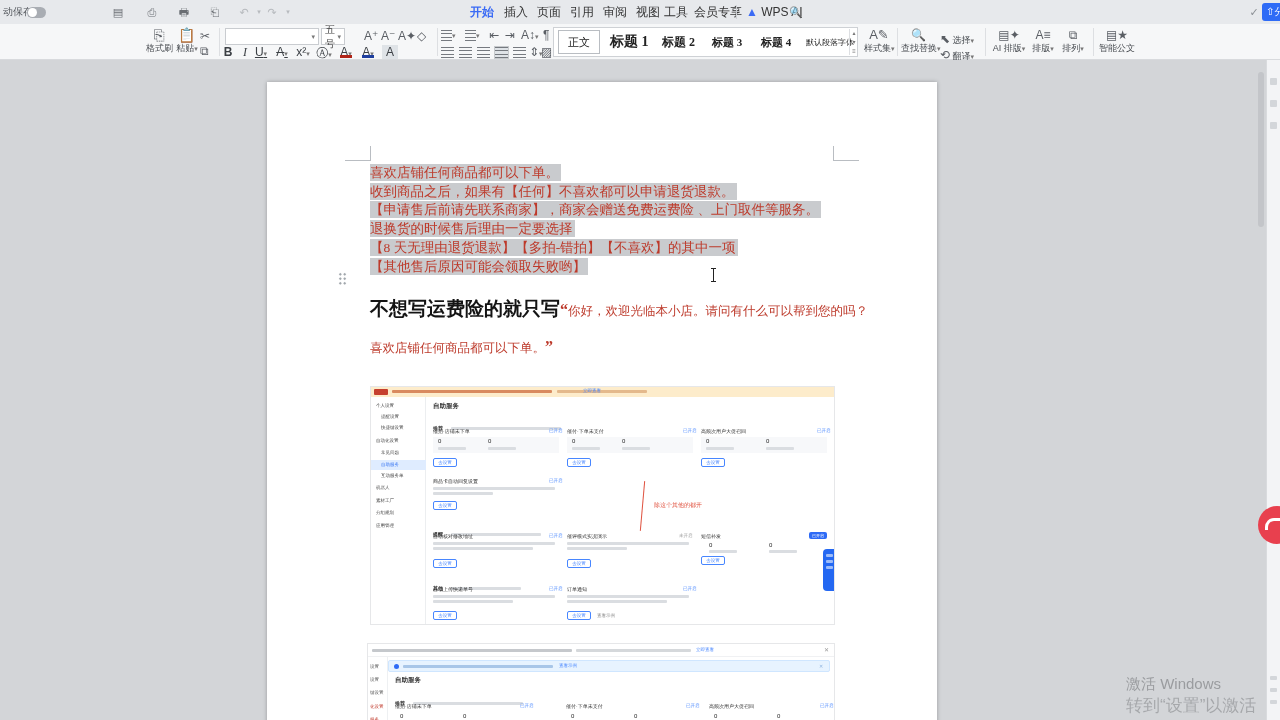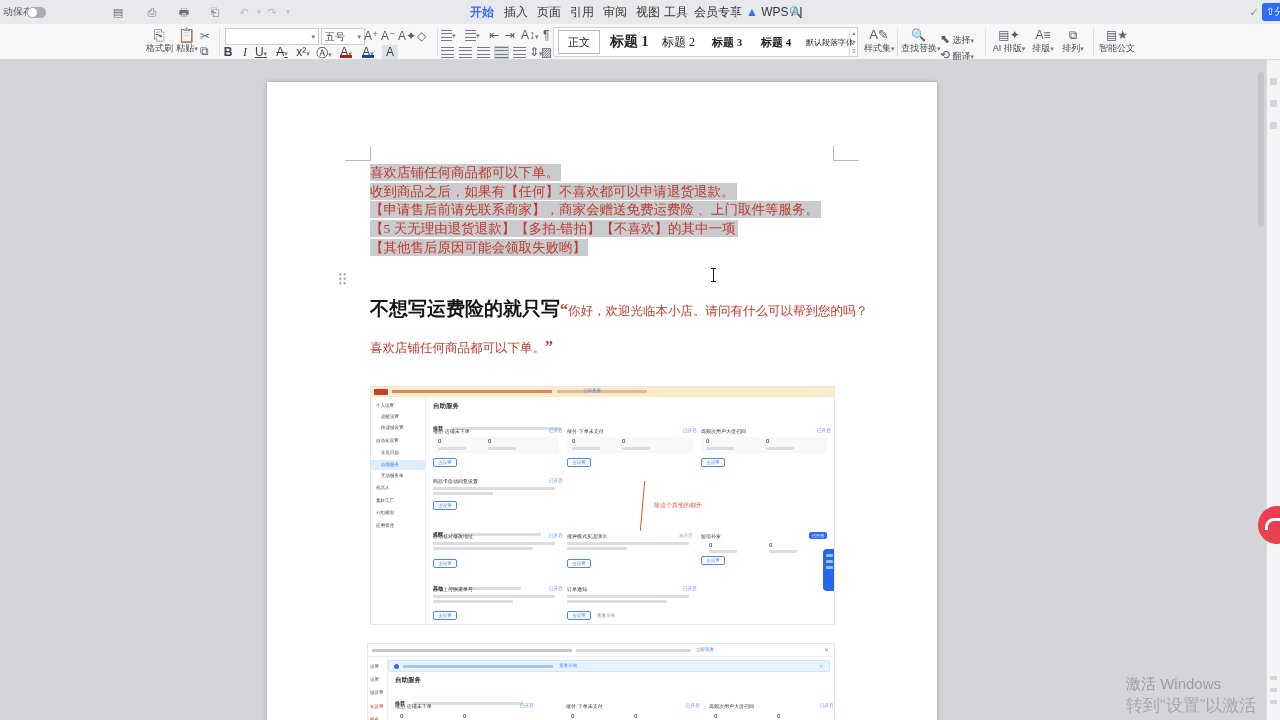--- a/index.html
+++ b/index.html
@@ -113,21 +113,21 @@
     <div class="rlabel"><span>粘贴</span><span class="chev">▾</span></div>
   </div>
   <div class="abs ric" style="left:200px; top:5px;">✂</div>
   <div class="abs ric" style="left:200px; top:20px;">⧉</div>
   <div class="rdiv" style="left:219px;"></div>
 
   <div class="abs fontbox" style="left:225px; top:4px; width:94px;">
       <span></span>
       <span class="chev">▾</span>
     </div>
-  <div class="abs fontbox" style="left:321px; top:4px; width:44px;">
+  <div class="abs fontbox" style="left:321px; top:4px; width:24px;">
       <span>五号</span>
       <span class="chev">▾</span>
     </div>
   <div class="abs ric" style="left:364px; top:5px;">A⁺</div>
   <div class="abs ric" style="left:381px; top:5px;">A⁻</div>
   <div class="abs ric" style="left:398px; top:5px;">A✦</div>
   <div class="abs ric" style="left:417px; top:5px;">◇</div>
 
   <div class="abs fmt-letter" style="left:220px; top:21px; font-weight:bold;">B</div>
   <div class="abs fmt-letter" style="left:237px; top:21px; font-style:italic; font-family:'Liberation Serif',serif;">I</div>
@@ -157,21 +157,21 @@
   <div class="abs lines-ic" style="left:459px; top:23px;"></div>
   <div class="abs lines-ic" style="left:477px; top:23px;"></div>
   <div class="abs lines-ic sel-ic" style="left:495px; top:23px;"></div>
   <div class="abs lines-ic" style="left:513px; top:23px;"></div>
   <div class="abs ric" style="left:529px; top:21px;">⇕<span class="chev">▾</span></div>
   <div class="abs ric" style="left:541px; top:21px;">▨</div>
 
   <div class="stylebox">
     <div class="styleitem" style="left:4px; width:42px; height:24px; top:2px; border:1px solid #b9bdc2; justify-content:center; font-size:11px;">正文</div>
     <div class="styleitem" style="left:56px; font-size:14px; font-weight:bold;">标题 1</div>
-    <div class="styleitem" style="left:108px; font-size:12px; font-weight:normal;">标题 2</div>
+    <div class="styleitem" style="left:108px; font-size:12px; font-weight:bold;">标题 2</div>
     <div class="styleitem" style="left:158px; font-size:11px; font-weight:bold;">标题 3</div>
     <div class="styleitem" style="left:207px; font-size:11px; font-weight:bold;">标题 4</div>
     <div class="styleitem" style="left:252px; font-size:8px;">默认段落字体</div>
     <div class="abs" style="left:295px; top:1px; width:9px; height:26px; border-left:1px solid #dddfe2; font-size:6px; color:#777; text-align:center; line-height:9px;">▴<br>▾<br>≡</div>
   </div>
   <div class="abs" style="left:864px; top:4px; width:30px; text-align:center;">
     <div class="ric" style="font-size:13px;">A✎</div>
     <div class="rlabel"><span>样式集</span><span class="chev">▾</span></div>
   </div>
   <div class="rdiv" style="left:897px;"></div>
@@ -214,21 +214,22 @@
     <div class="abs cmark" style="left:103px; top:64px; width:1px; height:15px;"></div>
     <div class="abs cmark" style="left:566px; top:78px; width:26px; height:1px;"></div>
     <div class="abs cmark" style="left:566px; top:64px; width:1px; height:15px;"></div>
 
     <div class="abs handle-dots" style="left:71px; top:190px;"></div>
 
     <div class="abs" style="left:103px; top:82px;">
       <div class="redline"><span>喜欢店铺任何商品都可以下单。</span></div>
       <div class="redline"><span>收到商品之后，如果有【任何】不喜欢都可以申请退货退款。</span></div>
       <div class="redline"><span>【申请售后前请先联系商家】，商家会赠送免费运费险 、上门取件等服务。</span></div>
-      <div class="redline"><span>【5 天无理由退货退款】【多拍-错拍】【不喜欢】的其中一项</span></div>
+      <div class="redline"><span>退换货的时候售后理由一定要选择</span></div>
+      <div class="redline"><span>【8 天无理由退货退款】【多拍-错拍】【不喜欢】的其中一项</span></div>
       <div class="redline"><span>【其他售后原因可能会领取失败哟】</span></div>
     </div>
 
     <div class="abs cursor-i" style="left:446px; top:187px;"></div>
 
     <div class="abs doc-heading" style="left:103px; top:214px;">
       <span>不想写运费险的就只写</span><span class="bigquote">“</span><span class="doc-quote">你好，欢迎光临本小店。请问有什么可以帮到您的吗？</span>
     </div>
     <div class="abs doc-quote" style="left:103px; top:256px;">
       <span>喜欢店铺任何商品都可以下单。</span><span class="bigquote">”</span>

